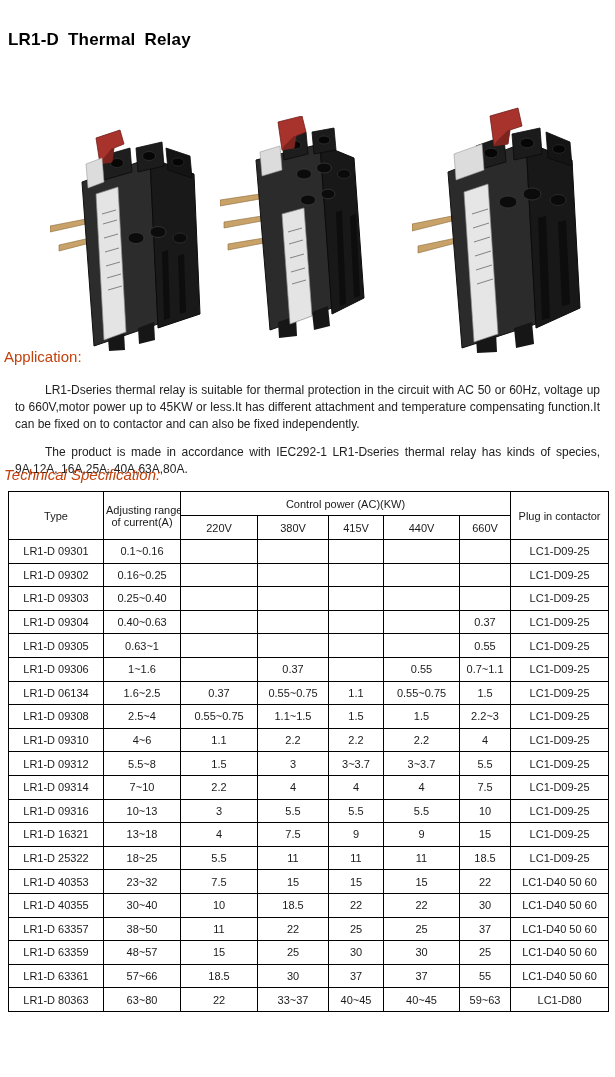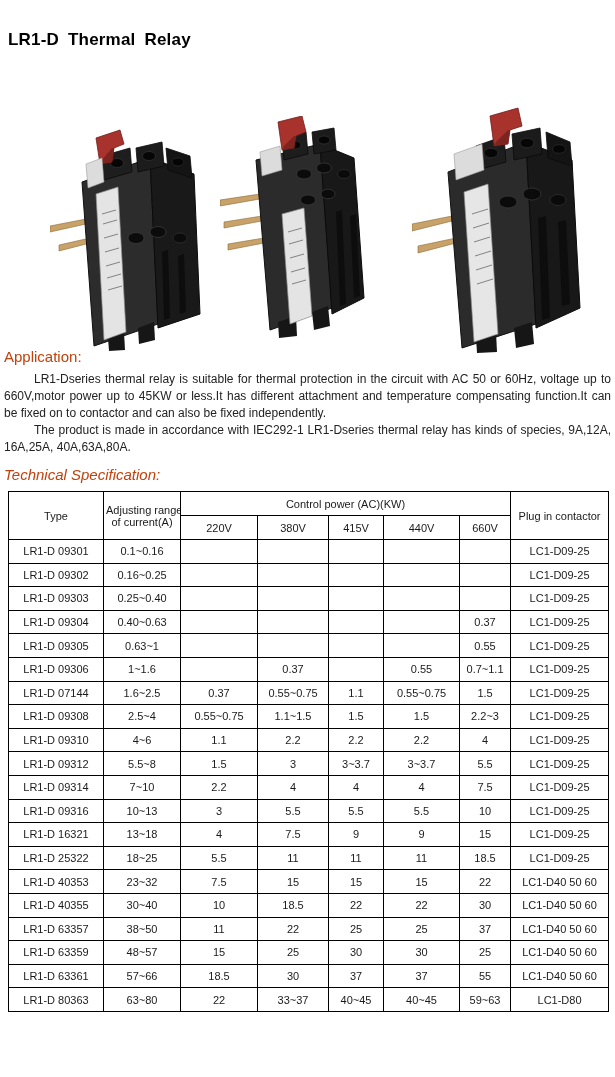--- a/index.html
+++ b/index.html
@@ -21,21 +21,21 @@
   .section-heading {
     position:absolute; left:4px; margin:0;
     font-size:15px; font-weight:normal; color:#c2410c;
   }
   .app-heading  { top:348px; }
   .spec-heading { top:466px;font-style:italic; }
   .app-text {
     position:absolute; left:4px; top:371px; width:607px;
   }
   .app-text p {
-    margin:0; font-size:12px; line-height:17px; color:#222;
+    margin:11px; font-size:12px; line-height:17px; color:#222;
     text-align:justify; text-indent:30px;
   }
   table.spec {
     position:absolute; left:8px; top:491px; width:600px;
     border-collapse:collapse; table-layout:fixed;
     font-size:11px; color:#1a1a1a;
   }
   table.spec th, table.spec td {
     border:1px solid #000; padding:0 2px;
     text-align:center; vertical-align:middle;
@@ -265,21 +265,21 @@
           <td>LR1-D 09306</td>
           <td>1~1.6</td>
           <td></td>
           <td>0.37</td>
           <td></td>
           <td>0.55</td>
           <td>0.7~1.1</td>
           <td>LC1-D09-25</td>
         </tr>
         <tr>
-          <td>LR1-D 07144</td>
+          <td>LR1-D 06134</td>
           <td>1.6~2.5</td>
           <td>0.37</td>
           <td>0.55~0.75</td>
           <td>1.1</td>
           <td>0.55~0.75</td>
           <td>1.5</td>
           <td>LC1-D09-25</td>
         </tr>
         <tr>
           <td>LR1-D 09308</td>

